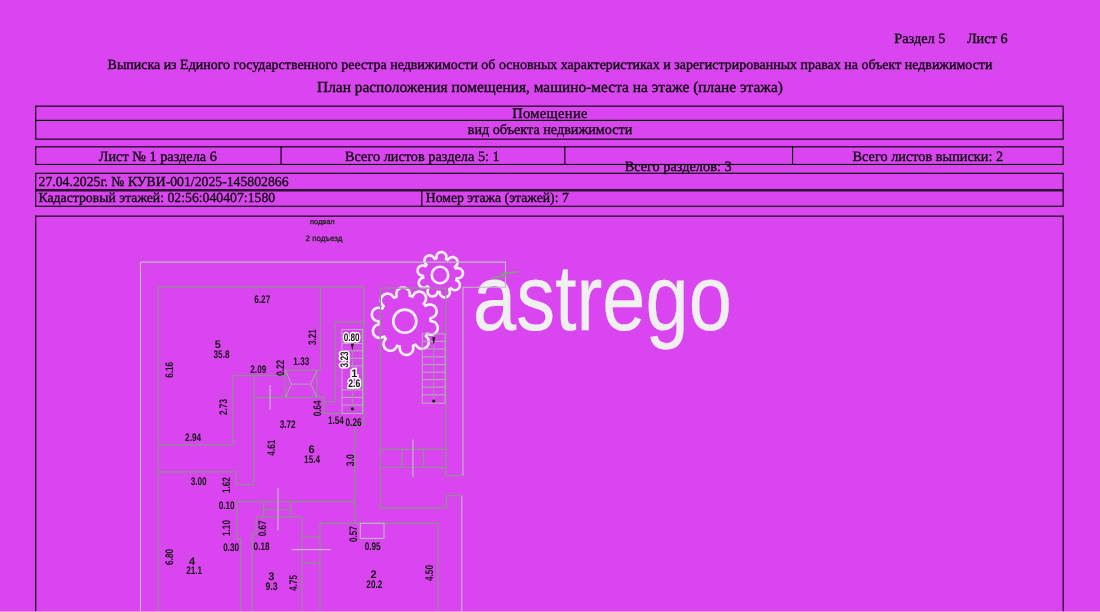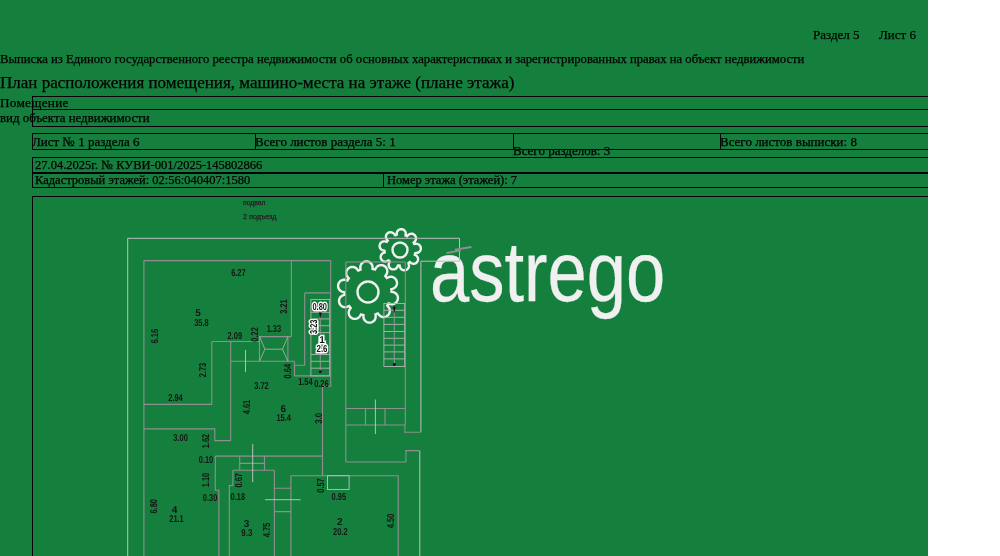--- a/index.html
+++ b/index.html
@@ -1,41 +1,41 @@
 <!DOCTYPE html>
 <html><head><meta charset="utf-8">
 <style>
 html,body{margin:0;padding:0}
-.page{position:relative;opacity:0.999;-webkit-text-stroke:0.25px currentColor;width:928px;height:556px;background:#15803d;font-family:"Liberation Serif",serif;color:#000;overflow:hidden}
+.page{position:relative;opacity:0.999;-webkit-text-stroke:0.25px currentColor;width:1000px;height:556px;background:#d946ef;font-family:"Liberation Serif",serif;color:#000;overflow:hidden}
 .abs{position:absolute}
-.c{}
+.c{text-align:center}
 .box{position:absolute;border:1px solid #000;box-sizing:border-box}
 svg text{text-rendering:geometricPrecision}
 </style></head>
 <body>
 <div class="page">
 
 <div class="abs" style="left:813px;top:27px;width:120px;font-size:13px;white-space:nowrap">Раздел 5&nbsp;&nbsp;&nbsp;&nbsp;&nbsp;&nbsp;Лист 6</div>
 
 <div class="abs c" style="left:0;top:52px;width:1000px;font-size:12.7px">Выписка из Единого государственного реестра недвижимости об основных характеристиках и зарегистрированных правах на объект недвижимости</div>
-<div class="abs c" style="left:0;top:73px;width:1000px;font-size:17px">План расположения помещения, машино-места на этаже (плане этажа)</div>
+<div class="abs c" style="left:0;top:73px;width:1000px;font-size:14px">План расположения помещения, машино-места на этаже (плане этажа)</div>
 
 <div class="box" style="left:32px;top:96px;width:935px;height:14px;border-width:1.4px"></div>
 <div class="box" style="left:32px;top:109px;width:935px;height:17.5px;border-width:1.4px"></div>
 <div class="abs c" style="left:0;top:109.5px;width:1000px;font-size:12.9px;line-height:17px">вид объекта недвижимости</div>
 <div class="abs c" style="left:0;top:96px;width:1000px;font-size:13.2px;letter-spacing:0.3px;line-height:14px">Помещение</div>
 
 <div class="box" style="left:32px;top:133px;width:935px;height:17px;border-width:1.4px"></div>
 <div class="abs" style="left:255px;top:133px;width:1.4px;height:17px;background:#000"></div>
 <div class="abs" style="left:513px;top:133px;width:1.4px;height:17px;background:#000"></div>
 <div class="abs" style="left:720px;top:133px;width:1.4px;height:17px;background:#000"></div>
 <div class="abs c" style="left:32px;top:133px;width:223px;font-size:13px;line-height:17px">Лист № 1 раздела 6</div>
 <div class="abs c" style="left:255px;top:133px;width:258px;font-size:13px;line-height:17px">Всего листов раздела 5: 1</div>
 <div class="abs c" style="left:513px;top:142px;width:207px;font-size:13px;line-height:17px">Всего разделов: 3</div>
-<div class="abs c" style="left:720px;top:133px;width:247px;font-size:13px;line-height:17px">Всего листов выписки: 8</div>
+<div class="abs c" style="left:720px;top:133px;width:247px;font-size:13px;line-height:17px">Всего листов выписки: 2</div>
 
 <div class="box" style="left:32px;top:157px;width:935px;height:16px;border-width:1.4px"></div>
 <div class="abs" style="left:35px;top:157px;font-size:12.5px;line-height:16px;white-space:nowrap">27.04.2025г. № КУВИ-001/2025-145802866</div>
 
 <div class="box" style="left:32px;top:172.5px;width:935px;height:15.5px;border-width:1.4px"></div>
 <div class="abs" style="left:383px;top:172.5px;width:1.4px;height:15.5px;background:#000"></div>
 <div class="abs" style="left:35px;top:172.5px;font-size:12.5px;line-height:15.5px;white-space:nowrap">Кадастровый этажей: 02:56:040407:1580</div>
 <div class="abs" style="left:387px;top:172.5px;font-size:12.5px;line-height:15.5px;white-space:nowrap">Номер этажа (этажей): 7</div>
 
 <div class="abs" style="left:32px;top:196px;width:935px;height:360px;border:1.4px solid #000;border-bottom:none;box-sizing:border-box"></div>

